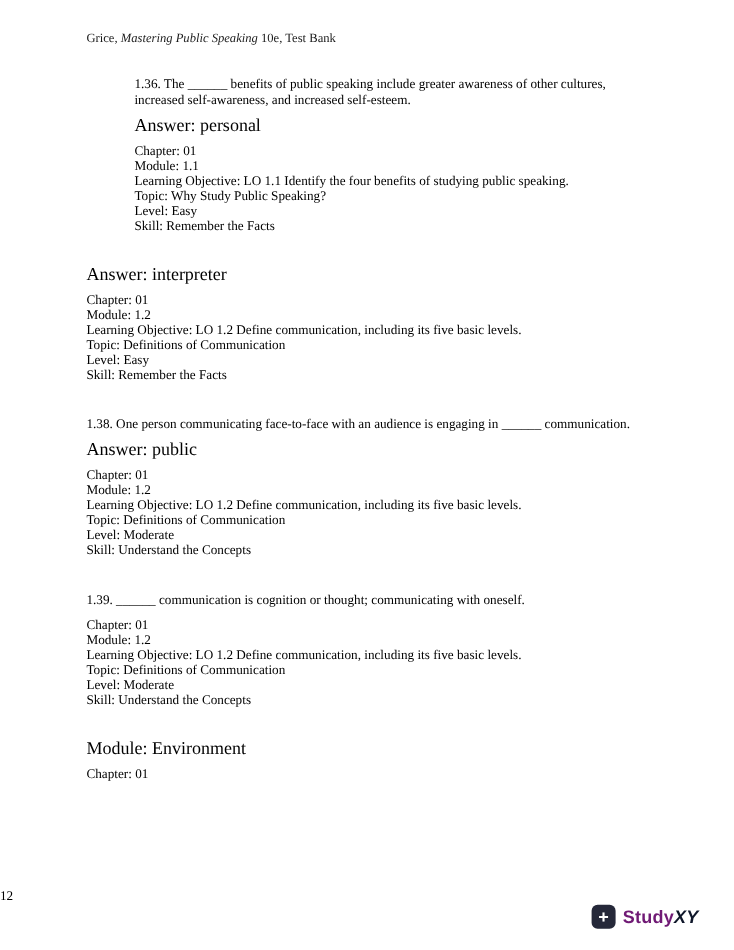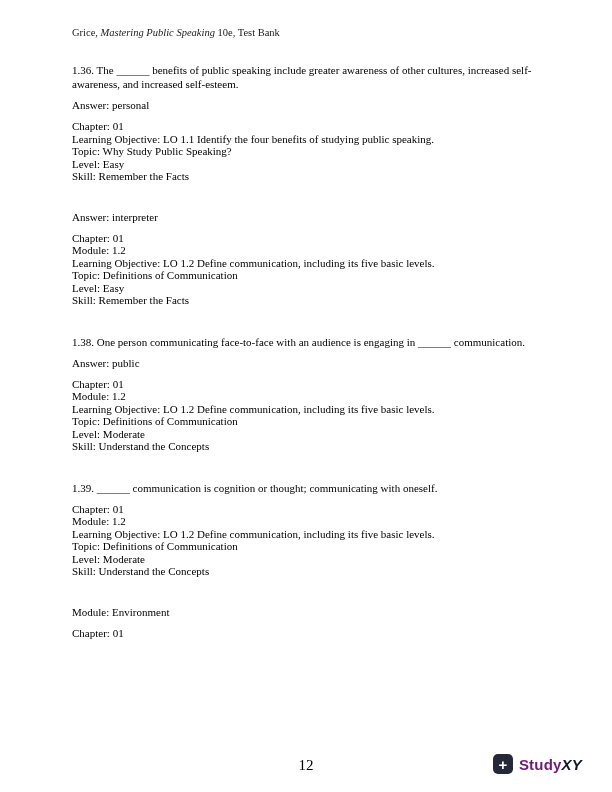--- a/index.html
+++ b/index.html
@@ -21,43 +21,42 @@
   }
   .doc-header .it{font-style:italic;}
   .section-title{
     font-family:"Liberation Sans", sans-serif;
     font-weight:bold;
     font-size:14.5px;
     margin-top:18px;
     line-height:17px;
   }
   .qblock{margin-top:28px;}
-  .qblock.first{margin-top:24px;}
+  .qblock.first{margin-top:24px;margin-left:40px;}
   .qtext{
     font-size:11px;
     line-height:14px;
     max-width:470px;
   }
   .answer{
-    font-size:11px;
+    font-size:15px;
     line-height:13px;
     margin-top:8px;
   }
   .meta{
     margin-top:8px;
     font-size:11px;
     line-height:12.5px;
   }
   .meta div{white-space:nowrap;}
   .page-number{
     position:absolute;
-    bottom:18px;
+    bottom:39px;
     left:0;right:0;
-    text-align:center;
-    font-size:15px;
+    font-size:11px;
   }
   .logo{
     position:absolute;
     right:30px;
     bottom:18px;
     display:flex;
     align-items:center;
     gap:6px;
     font-family:"Liberation Sans", sans-serif;
   }
@@ -89,20 +88,21 @@
   <div class="doc-header">
     <span>Grice, </span><span class="it">Mastering Public Speaking</span><span> 10e, Test Bank</span>
   </div>
 
 
   <div class="qblock first">
     <div class="qtext">1.36. The ______ benefits of public speaking include greater awareness of other cultures, increased self-awareness, and increased self-esteem.</div>
     <div class="answer">Answer: personal</div>
     <div class="meta">
       <div>Chapter: 01</div>
+      <div>Module: 1.1</div>
       <div>Learning Objective: LO 1.1 Identify the four benefits of studying public speaking.</div>
       <div>Topic: Why Study Public Speaking?</div>
       <div>Level: Easy</div>
       <div>Skill: Remember the Facts</div>
     </div>
   </div>
 
   <div class="qblock">
     <div class="answer">Answer: interpreter</div>
     <div class="meta">

